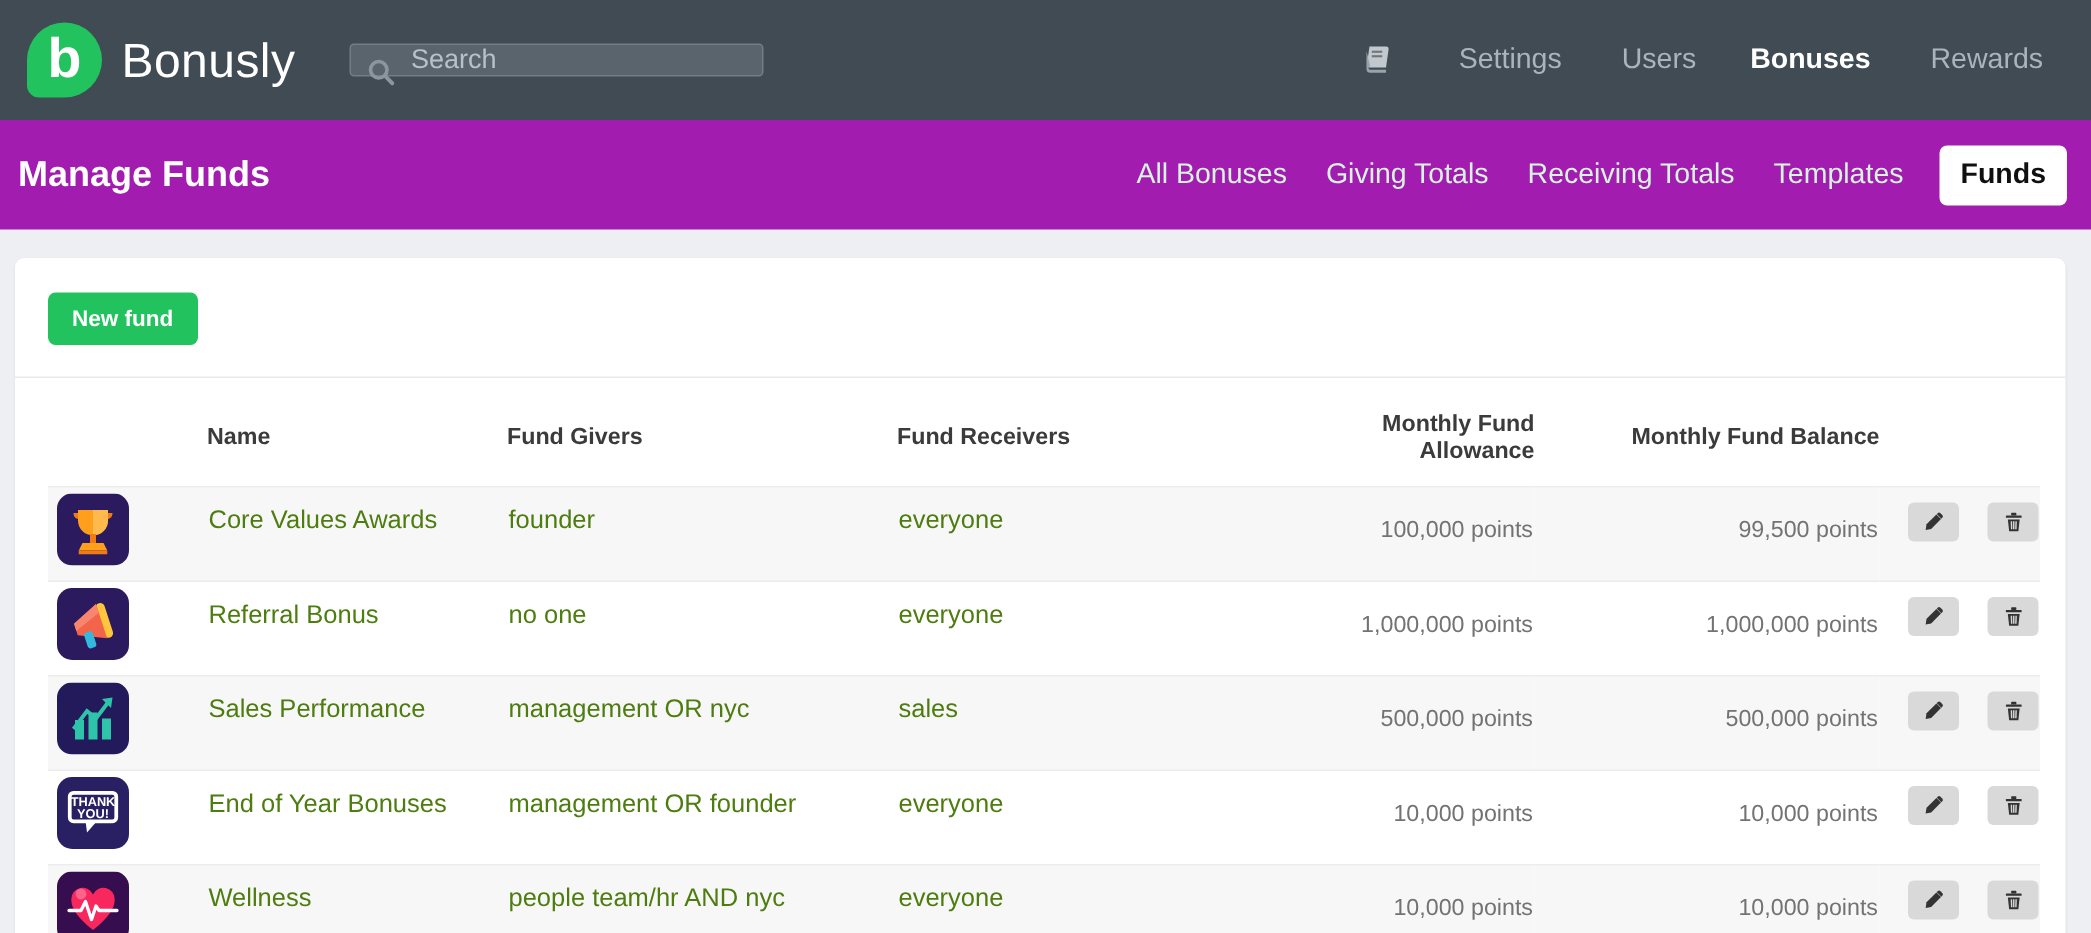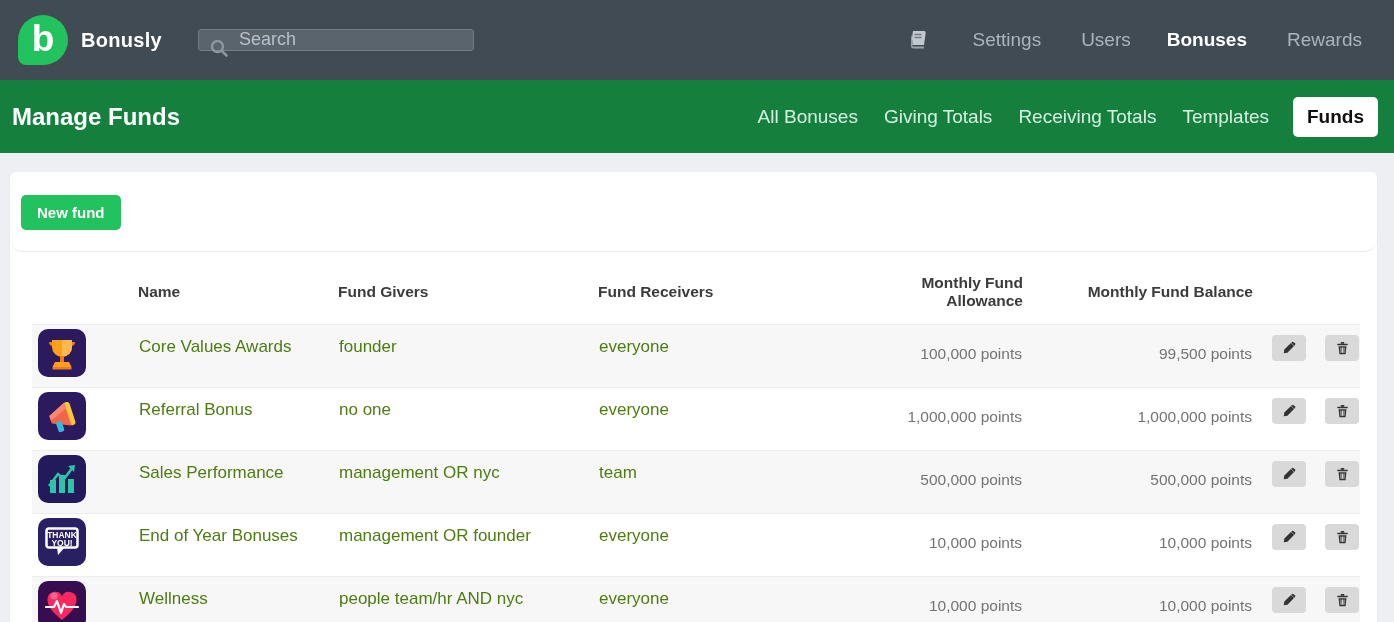--- a/index.html
+++ b/index.html
@@ -13,48 +13,48 @@
 
   
   .navbar { height:80px; background:#414b53; display:flex; align-items:center; }
   .brand { display:flex; align-items:center; gap:13px; padding-left:18px; cursor:pointer; }
   .logo-mark {
     width:50px; height:50px; background:#22c35e;
     border-radius:50% 50% 50% 16%;
     display:flex; align-items:center; justify-content:center;
     color:#fff; font-weight:bold; font-size:37px; line-height:1; padding-bottom:4px;
   }
-  .brand-name { color:#fff; font-size:20px; font-weight:bold; letter-spacing:.3px; }
+  .brand-name { color:#fff; font-size:32px; font-weight:normal; letter-spacing:.3px; }
   .search-wrap { margin-left:36px; position:relative; }
   .search-input {
     width:276px; height:22px; background:#5a646c; border:1px solid #747d84;
     border-radius:3px; color:#e4e8ea; font-size:18px; padding:0 10px 2px 40px;
     font-family:"Liberation Sans", sans-serif; outline:none;
   }
   .search-input::placeholder { color:#b9c1c7; }
   .search-glyph { position:absolute; left:11px; top:9px; }
   .nav-right { margin-left:auto; display:flex; align-items:center; padding-right:32px; font-size:19px; }
   .nav-book { margin-right:44px; display:flex; align-items:center; cursor:pointer; }
   .nav-link { color:#a9b4bc; margin-left:40px; }
   .nav-link:first-of-type { margin-left:0; }
   .nav-link.active { color:#ffffff; font-weight:bold;margin-left:36px; }
 
   
-  .subnav { height:73px; background:#15803d; display:flex; align-items:center; padding:0 16px 0 12px;gap:20px; }
+  .subnav { height:73px; background:#a21caf; display:flex; align-items:center; padding:0 16px 0 12px;gap:20px; }
   .page-title { color:#fff; font-size:24px; font-weight:bold; }
   .tabs { margin-left:auto; display:flex; align-items:center; }
   .tab { color:#d6f3e0; font-size:19px; padding:9px 2px; margin-left:22px; }
   .tab.active { background:#fff; color:#101010; font-weight:bold; border-radius:5px; padding:9px 14px; }
 
   
   .card {
     margin:19px 17px 0 10px; background:#fff; border-radius:6px;
     box-shadow:0 1px 2px rgba(0,0,0,.07); min-height:431px;
   }
-  .card-header { padding:23px 22px 21px 11px; border-bottom:1px solid #e9e9e9;border-radius:13px; }
+  .card-header { padding:23px 22px 21px 22px; border-bottom:1px solid #e9e9e9; }
   .btn-new-fund {
     background:#22c35e; color:#fff; font-weight:bold; font-size:15px;
     border:none; border-radius:5px; padding:9px 16px; cursor:pointer;
     font-family:"Liberation Sans", sans-serif;
   }
 
   
   .table-wrap { padding:0 17px 0 22px; }
   table { width:100%; border-collapse:collapse; table-layout:fixed; }
   thead th {
@@ -238,21 +238,21 @@
     <rect width="48" height="48" rx="10" fill="#221a5a"></rect>
     <rect x="12" y="25" width="6" height="13" fill="#2ec4a9"></rect>
     <rect x="21" y="20" width="6" height="18" fill="#2ec4a9"></rect>
     <rect x="30" y="24" width="6" height="14" fill="#2ec4a9"></rect>
     <polyline points="11,31 20,19 26,24 35,12" fill="none" stroke="#2ec4a9" stroke-width="2.6"></polyline>
     <polygon points="30,11 37,10 36,17" fill="#2ec4a9"></polygon>
   </svg></span>
     </td>
     <td class="cell-link"><a>Sales Performance</a></td>
     <td class="cell-link"><a>management OR nyc</a></td>
-    <td class="cell-link"><a>team</a></td>
+    <td class="cell-link"><a>sales</a></td>
     <td class="num">500,000 points</td>
     <td class="num">500,000 points</td>
     <td class="cell-actions">
       <button class="action-btn">
         <span style="display:inline-flex;">
           <svg width="14" height="14" viewBox="0 0 16 16">
                     <path d="M10.2 2.3 L13.7 5.8 L6.2 13.3 L2 14 L2.7 9.8 Z" fill="#333"></path>
                     <path d="M11.2 1.3 a1.5 1.5 0 0 1 2.1 0 l1.4 1.4 a1.5 1.5 0 0 1 0 2.1 l-0.7 0.7 -3.5 -3.5 Z" fill="#333"></path>
                   </svg>
         </span>

